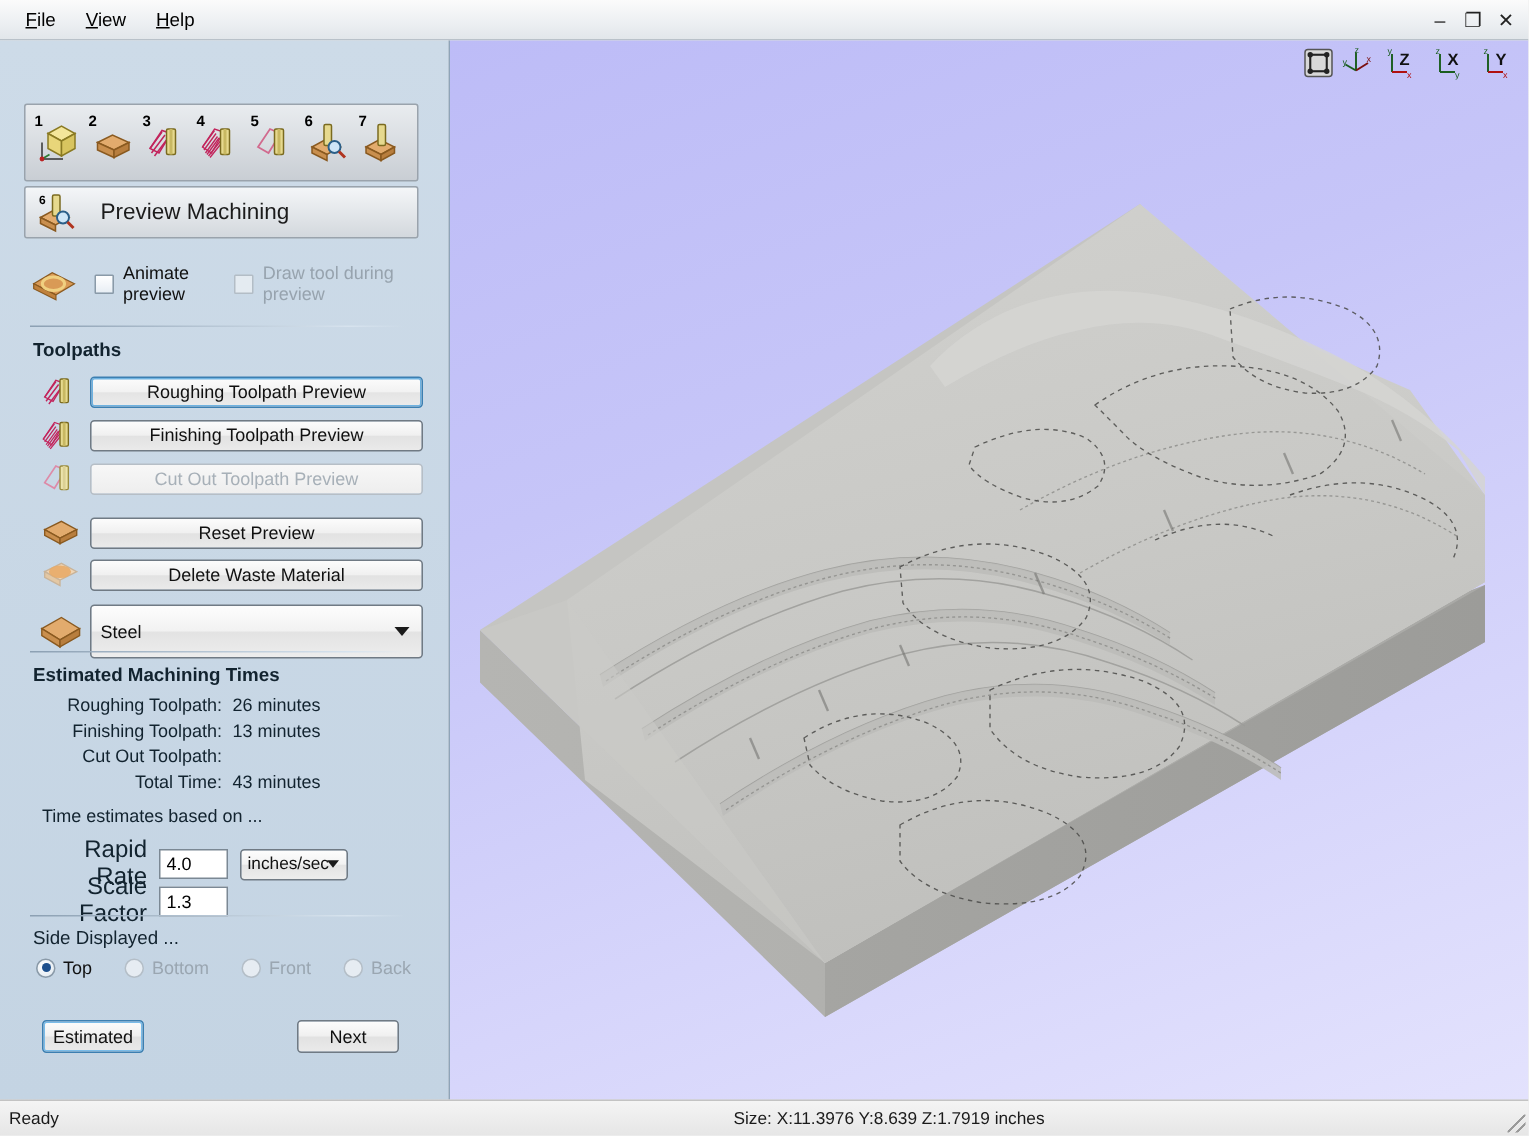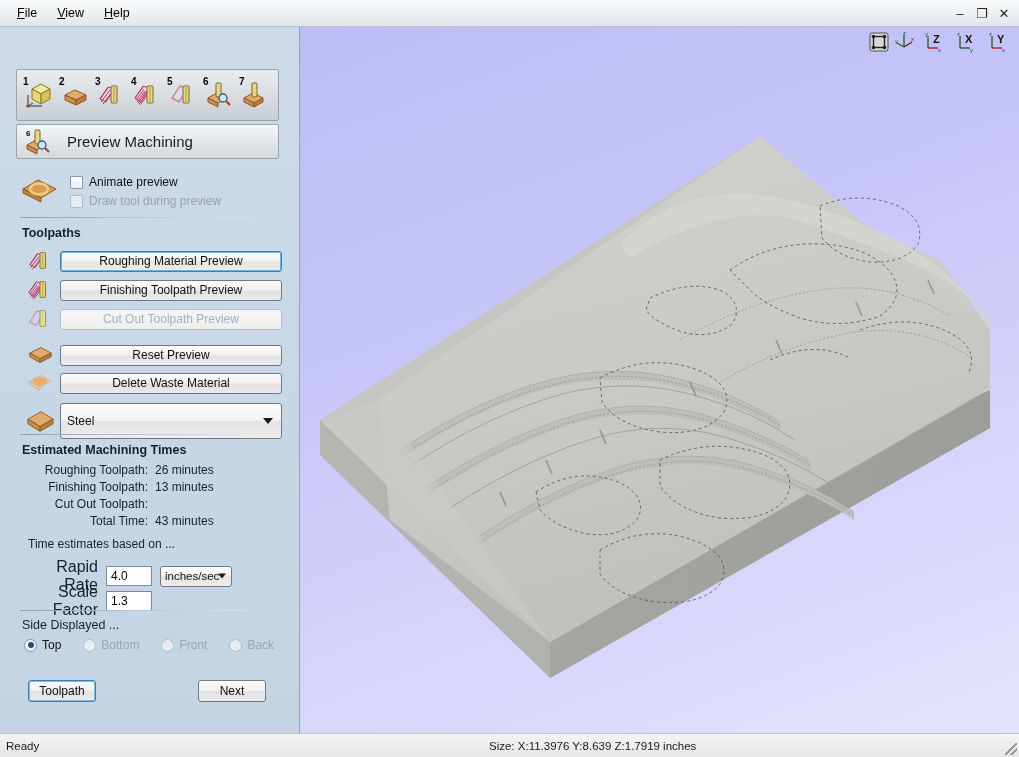--- a/index.html
+++ b/index.html
@@ -96,21 +96,21 @@
   .stepheader .title {
     font-size: 15px; font-weight: normal; color: #1b1b1b;
     margin-left: 14px;
   }
 
   .row-anim {
     position: absolute; left: 20px; top: 146px;
     width: 260px;
     display: flex; align-items: flex-start; gap: 10px;
   }
-  .checks { display: flex; flex-direction: column; gap: 5px; padding-top: 2px; }
+  .checks { display: flex; flex-direction: row; gap: 5px; padding-top: 2px; }
   .chkrow { display: flex; align-items: center; gap: 6px; }
   .chkbox {
     width: 13px; height: 13px;
     border: 1px solid #8a9aa8;
     background: linear-gradient(#ffffff, #e8eef4);
     border-radius: 1px;
     flex: 0 0 auto;
   }
   .chkrow.disabled .chkbox { border-color: #b3bdc6; background: #e4ebf1; }
   .chklabel { font-size: 12px; color: #111; }
@@ -427,21 +427,21 @@
 
       <div class="btnrow" style="top:221px;">
         <span class="rowicon">
           <svg width="28" height="26" viewBox="0 0 28 28">
             <path d="M3 18 L11 7 M4 21 L13 9 M6 23 L15 11" stroke="#c2245c" stroke-width="1" fill="none"></path>
             <polygon points="3,18 11,6 17,8 9,21" fill="none" stroke="#c2245c" stroke-width="1"></polygon>
             <rect x="14" y="5" width="6" height="17" rx="1" fill="#e6d98e" stroke="#7a6a1f" stroke-width="1"></rect>
             <rect x="16" y="5" width="2" height="17" fill="#c8b862"></rect>
           </svg>
         </span>
-        <div class="pbtn focus">Roughing Material Preview</div>
+        <div class="pbtn focus">Roughing Toolpath Preview</div>
       </div>
 
       <div class="btnrow" style="top:250px;">
         <span class="rowicon">
           <svg width="28" height="26" viewBox="0 0 28 28">
             <g stroke="#c2245c" stroke-width="0.9" fill="none">
               <path d="M2 17 L10 6"></path>
                 <path d="M3 19 L11 8"></path>
                 <path d="M4 21 L12 10"></path>
               <path d="M5 22 L13 11"></path>
@@ -556,21 +556,21 @@
           <span class="rdot"></span>
           <span class="rlabel">Front</span>
         </div>
         <div class="radio disabled">
           <span class="rdot"></span>
           <span class="rlabel">Back</span>
         </div>
       </div>
 
       <div class="navbtns">
-        <div class="navbtn focus" style="left:0;">Toolpath</div>
+        <div class="navbtn focus" style="left:0;">Estimated</div>
         <div class="navbtn" style="left:170px;">Next</div>
       </div>
     </div>
 
     <div class="viewport">
 
       <div class="viewtools">
         <svg class="vtool" width="20" height="20" viewBox="0 0 20 20">
           <rect x="1" y="1" width="18" height="18" rx="2" fill="#d8d8d8" stroke="#555" stroke-width="1"></rect>
           <rect x="4.5" y="4.5" width="11" height="11" fill="none" stroke="#222" stroke-width="1.4"></rect>

